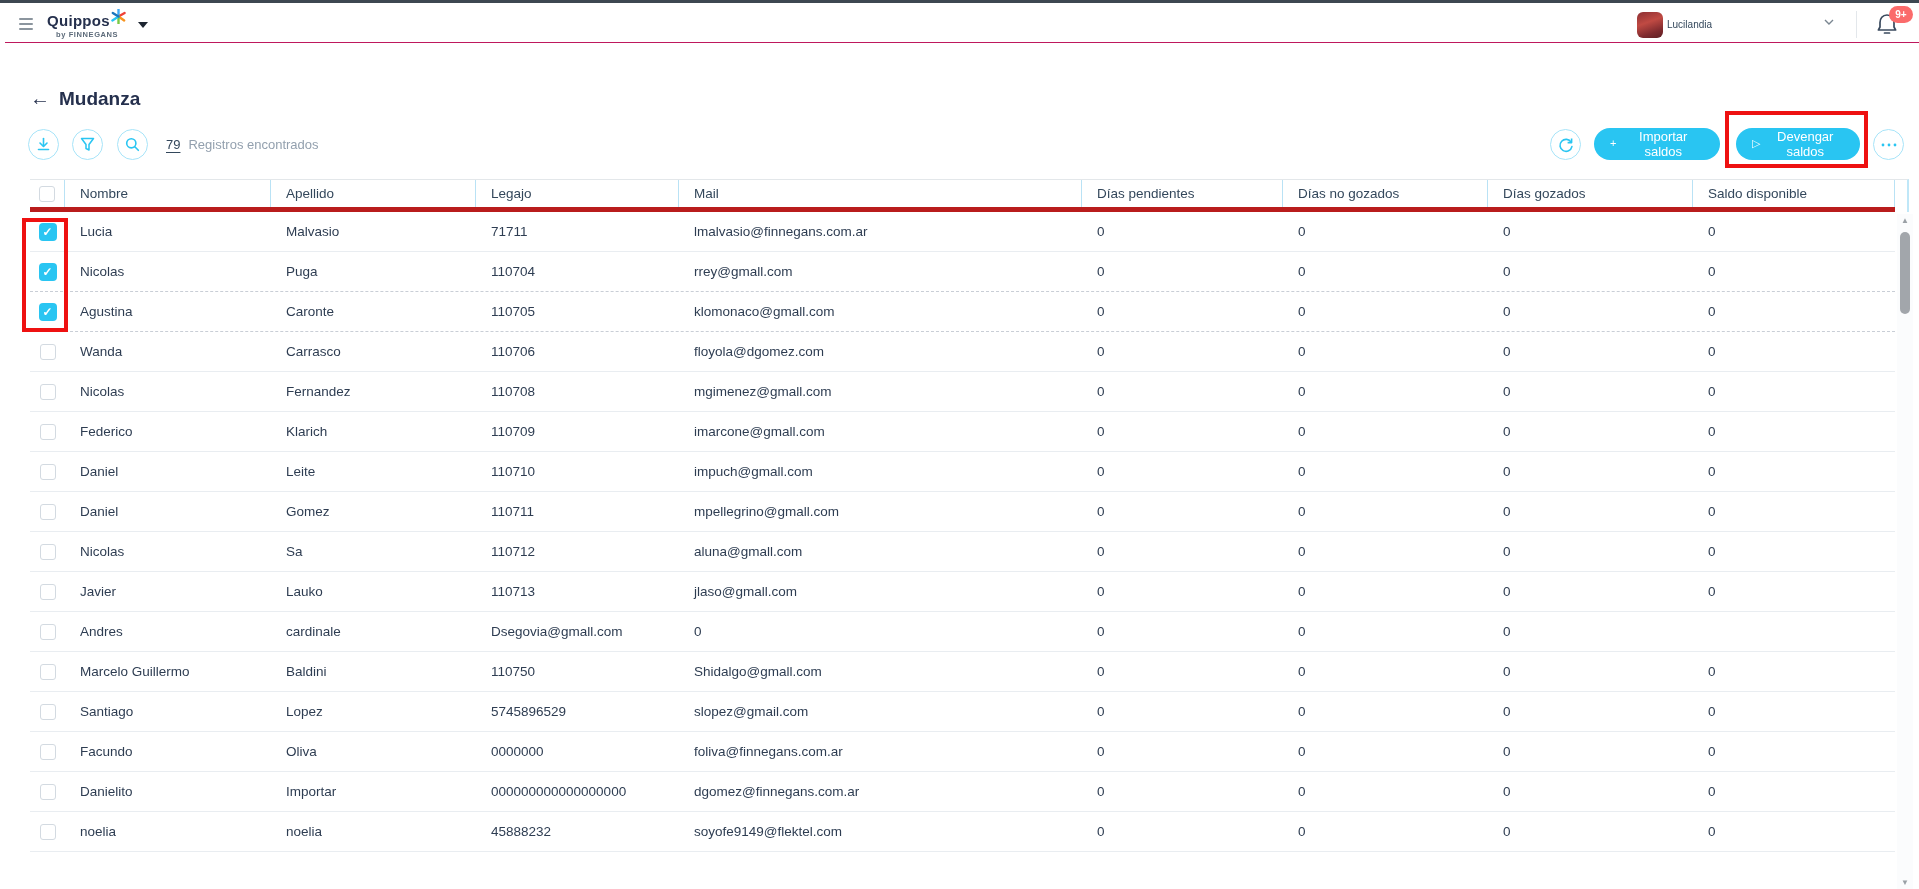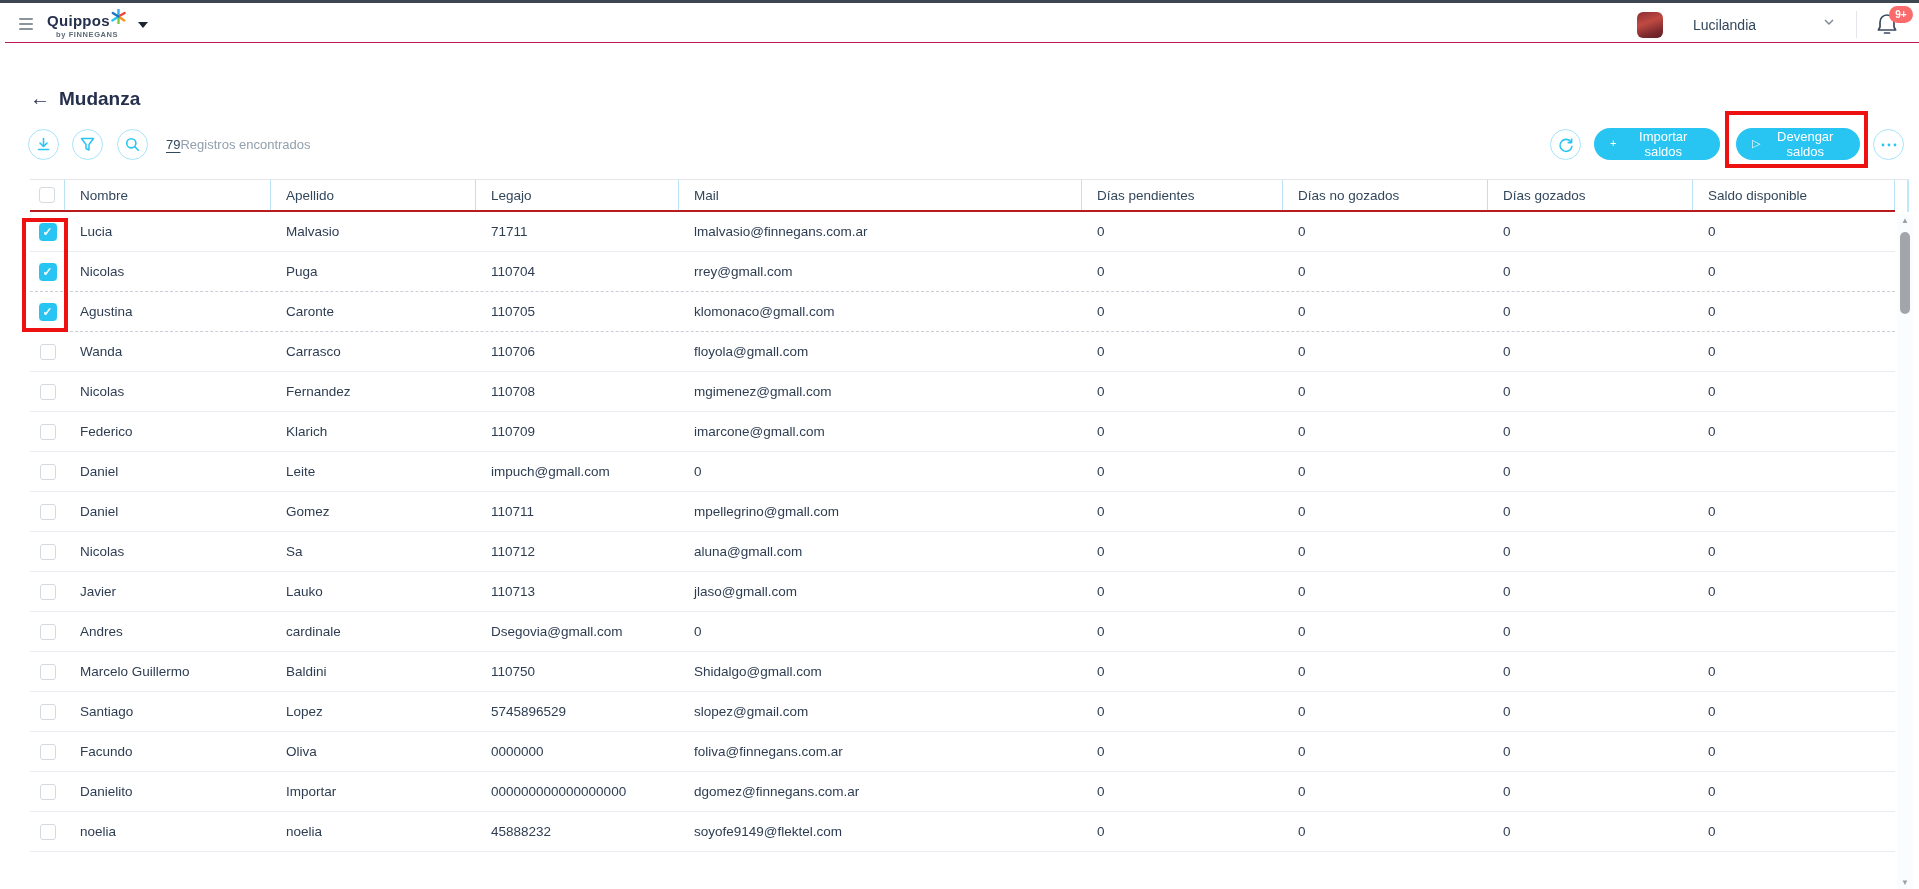--- a/index.html
+++ b/index.html
@@ -14,47 +14,47 @@
   .hamburger span { display:block; width:14px; height:2px; background:#8b959e; margin-bottom:3px; border-radius:1px; }
   .logo { position:absolute; left:42px; top:6px; }
   .logo-name { font-size:15px; font-weight:bold; color:#25304d; letter-spacing:.3px; }
   .logo-star { display:inline-block; vertical-align:2px; margin-left:1px; }
   .logo-sub { font-size:7.5px; font-weight:bold; color:#5d6b7a; letter-spacing:.6px; margin-top:0px;padding-left:9px; }
   .logo-caret { position:absolute; left:133px; top:19px; width:0; height:0;
     border-left:5px solid transparent; border-right:5px solid transparent; border-top:6px solid #1c2430; cursor:pointer; }
   .userbox { position:absolute; left:1632px; top:8px; height:27px; display:flex; align-items:center; cursor:pointer; }
   .avatar { width:26px; height:26px; border-radius:6px;
     background:linear-gradient(160deg,#8c2f33 0%,#c04a43 40%,#7e2a2e 75%,#5d1f23 100%); }
-  .user-name { margin-left:30px; font-size:14px; color:#33475b; }
+  .user-name { margin-left:4px; font-size:10px; color:#33475b; }
   .user-chevron { position:absolute; left:1818px; top:13px; width:12px; height:12px; }
   .user-chevron svg { display:block; }
   .topbar-divider { position:absolute; left:1851px; top:8px; width:1px; height:27px; background:#e3e7eb; }
   .bell { position:absolute; left:1870px; top:9px; width:24px; height:26px; cursor:pointer; }
   .badge { position:absolute; left:1884px; top:3px; min-width:24px; height:17px; padding:0 5px;
     background:#fb6b6b; border-radius:9px; color:#fff; font-size:10px; font-weight:bold;
     display:flex; align-items:center; justify-content:center; }
 
   
   .page-title { position:absolute; left:30px; top:87px; font-size:19px; font-weight:bold; color:#25304d; display:flex; align-items:center; gap:9px; }
   .back-arrow { font-weight:normal; font-size:20px; cursor:pointer; }
 
   
   .circle-btn { position:absolute; top:129px; width:31px; height:31px; border-radius:50%;
     border:1px solid #a7e4f9; background:#fff; display:flex; align-items:center; justify-content:center; cursor:pointer; }
-  .records { position:absolute; left:166px; top:137px; font-size:13px; display:flex; }
+  .records { position:absolute; left:166px; top:137px; font-size:13px; display:flex; gap:8px; }
   .records-count { color:#33475b; text-decoration:underline; text-underline-offset:3px; cursor:pointer; }
   .records-label { color:#93a0ae; }
   .pill-btn { position:absolute; top:128px; height:32px; border-radius:16px; background:#29c5f2; color:#fff;
     font-size:13px; display:flex; align-items:center; justify-content:center; gap:6px; border:none; cursor:pointer; padding:0 16px; }
   .pill-glyph { font-size:11px; position:relative; top:-1px; }
 
   
   .thead { position:absolute; left:30px; top:179px; width:1865px; height:33px;
     display:grid; grid-template-columns:35px 206px 205px 203px 403px 201px 205px 205px 202px;
-    border-top:1px solid #e3e7ea; border-bottom:2px solid #b91c1c; background:#fff; }
+    border-top:1px solid #e3e7ea; border-bottom:5px solid #b91c1c; background:#fff; }
   .th { display:flex; align-items:center; padding-left:15px; font-size:13.5px; color:#33475b;
     border-right:1px solid #b9e2f5; overflow:hidden; white-space:nowrap; }
   .th.cbcell { justify-content:center; padding-left:0; }
   .thead-stub { position:absolute; left:1895px; top:179px; width:14px; height:33px; background:#fff;
     border-top:1px solid #e3e7ea; border-right:2px solid #bfe7f8; }
 
   .tbody { position:absolute; left:30px; top:212px; width:1865px; }
   .row { display:grid; grid-template-columns:35px 206px 205px 203px 403px 201px 205px 205px 202px;
     height:40px; border-bottom:1px solid #e9edf1; background:#fff; }
   .row.dashed { border-bottom:1px dashed #c9ced6; }
@@ -228,21 +228,21 @@
         <div class="td">0</div>
         <div class="td">0</div>
       </div>
       <div class="row">
         <div class="td cbcell">
           <div class="cb"></div>
         </div>
         <div class="td">Wanda</div>
         <div class="td">Carrasco</div>
         <div class="td">110706</div>
-        <div class="td">floyola@gmall.com</div>
+        <div class="td">floyola@dgomez.com</div>
         <div class="td">0</div>
         <div class="td">0</div>
         <div class="td">0</div>
         <div class="td">0</div>
       </div>
       <div class="row">
         <div class="td cbcell">
           <div class="cb"></div>
         </div>
         <div class="td">Nicolas</div>
@@ -266,20 +266,21 @@
         <div class="td">0</div>
         <div class="td">0</div>
         <div class="td">0</div>
       </div>
       <div class="row">
         <div class="td cbcell">
           <div class="cb"></div>
         </div>
         <div class="td">Daniel</div>
         <div class="td">Leite</div>
+        <div class="td">110710</div>
         <div class="td">impuch@gmall.com</div>
         <div class="td">0</div>
         <div class="td">0</div>
         <div class="td">0</div>
         <div class="td">0</div>
       </div>
       <div class="row">
         <div class="td cbcell">
           <div class="cb"></div>
         </div>

